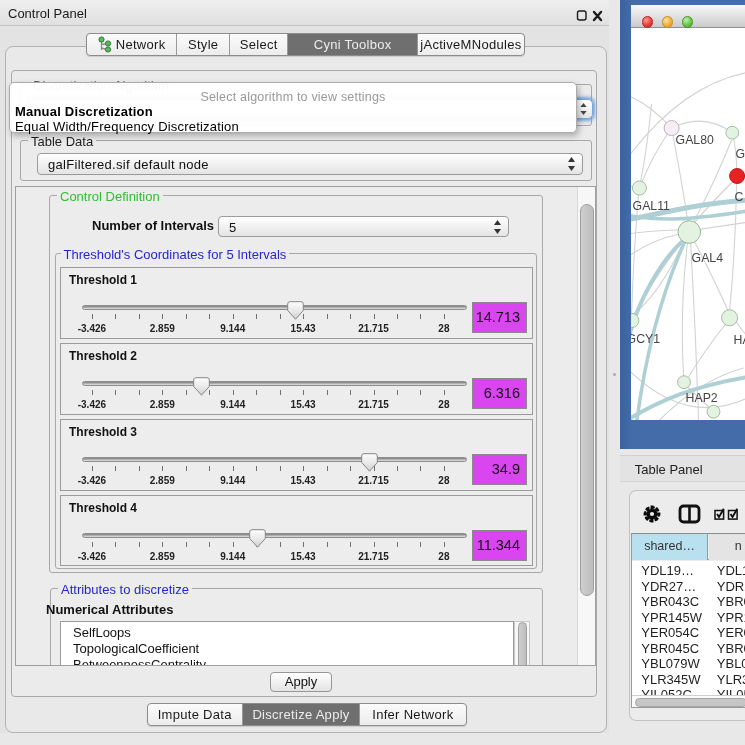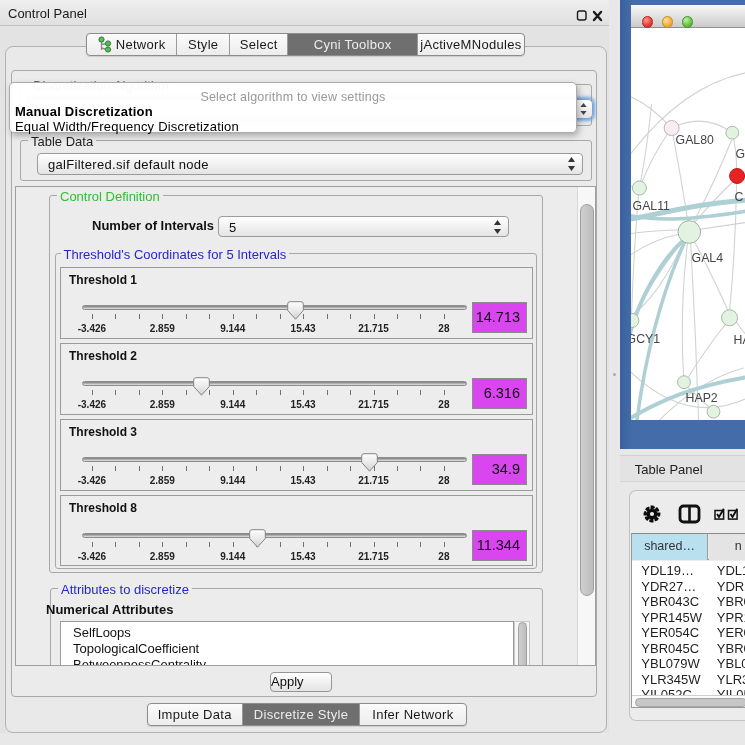--- a/index.html
+++ b/index.html
@@ -191,21 +191,21 @@
       <i class="ticklbl" style="left:101.3px">2.859</i>
       <i class="ticklbl" style="left:171.7px">9.144</i>
       <i class="ticklbl" style="left:242.1px">15.43</i>
       <i class="ticklbl" style="left:312.5px">21.715</i>
       <i class="ticklbl" style="left:382.9px">28</i>
       <div class="thumb" style="left:300.4px;"><svg width="17" height="19" viewBox="0 0 17 19">
           <path d="M3 0.7 H14 A2.3 2.3 0 0 1 16.3 3 V9.5 L8.5 18.2 L0.7 9.5 V3 A2.3 2.3 0 0 1 3 0.7 Z" fill="url(#thumbgrad)" stroke="#858585" stroke-width="1"></path>
         </svg></div>
     </div>
   <div class="tpanel" style="top:307.7px;">
-      <span class="tt">Threshold 8</span>
+      <span class="tt">Threshold 4</span>
       <div class="track"></div>
       <div class="field">11.344</div>
       <i class="tick" style="left:30.9px"></i>
       <i class="tick" style="left:54.4px"></i>
       <i class="tick" style="left:77.8px"></i>
       <i class="tick" style="left:101.3px"></i>
       <i class="tick" style="left:124.8px"></i>
       <i class="tick" style="left:148.2px"></i>
       <i class="tick" style="left:171.7px"></i>
       <i class="tick" style="left:195.2px"></i>
@@ -238,40 +238,40 @@
   <div class="vsb-track" style="left:498px;top:433.5px;width:16px;height:46px;border:1px solid #c9c9c9;"></div>
   <div class="sb-thumb" style="left:501.5px;top:435px;width:9px;height:60px;border-radius:5px;"></div>
 </div>
 
 <div class="abs" id="popup">
   <div class="hint">Select algorithm to view settings</div>
   <div class="i1">Manual Discretization</div>
   <div class="i2">Equal Width/Frequency Discretization</div>
 </div>
 
-<div class="abs" style="left:270px;top:672px;width:62px;height:19.5px;background:linear-gradient(#ffffff,#e3e3e3);border:1px solid #969696;border-radius:4px;font-size:13px;color:#111;line-height:18px;">Apply</div>
+<div class="abs" style="left:270px;top:672px;width:62px;height:19.5px;background:linear-gradient(#ffffff,#e3e3e3);border:1px solid #969696;border-radius:4px;text-align:center;font-size:13px;color:#111;line-height:18px;">Apply</div>
 
 <div class="abs tabs" id="toptabs">
   <div class="tab" style="width:90.6px;">
     <svg width="14" height="17" viewBox="0 0 14 17" style="margin-right:4px;">
       <path d="M3.5 5 L3.5 14 M3.5 8.5 L9 7.5 M3.5 12 L9 13.5" stroke="#8a8a8a" stroke-width="1.3" fill="none"></path>
       <circle cx="3.5" cy="3.5" r="2.6" fill="#5cb85c" stroke="#2e7d32" stroke-width="1"></circle>
       <circle cx="10" cy="7.5" r="2.6" fill="#5cb85c" stroke="#2e7d32" stroke-width="1"></circle>
       <circle cx="10" cy="13.5" r="2.6" fill="#5cb85c" stroke="#2e7d32" stroke-width="1"></circle>
     </svg>
     Network</div>
   <div class="tab" style="width:53.2px;">Style</div>
   <div class="tab" style="width:58.6px;">Select</div>
   <div class="tab sel" style="width:129.9px;">Cyni Toolbox</div>
   <div class="tab" style="width:106.7px;">jActiveMNodules</div>
 </div>
 
 <div class="abs tabs" id="bottabs">
   <div class="tab" style="width:96px;">Impute Data</div>
-  <div class="tab sel" style="width:118px;">Discretize Style</div>
+  <div class="tab sel" style="width:118px;">Discretize Apply</div>
   <div class="tab" style="width:106px;">Infer Network</div>
 </div>
 
 <div class="abs" id="netwin"></div>
 <div class="abs" id="nettb">
   <div class="light" style="left:10.4px;background:radial-gradient(circle at 35% 30%, #ff9a97, #e9403c 55%, #c62622);border:1px solid #b5211e;"></div>
   <div class="light" style="left:30.4px;background:radial-gradient(circle at 35% 30%, #ffe2a0, #f2b13c 55%, #d9952a);border:1px solid #c8891f;"></div>
   <div class="light" style="left:50.4px;background:radial-gradient(circle at 35% 30%, #c4eeb2, #6cc645 55%, #4aa42e);border:1px solid #3f9a28;"></div>
 </div>
 <div class="abs" id="netcv">

